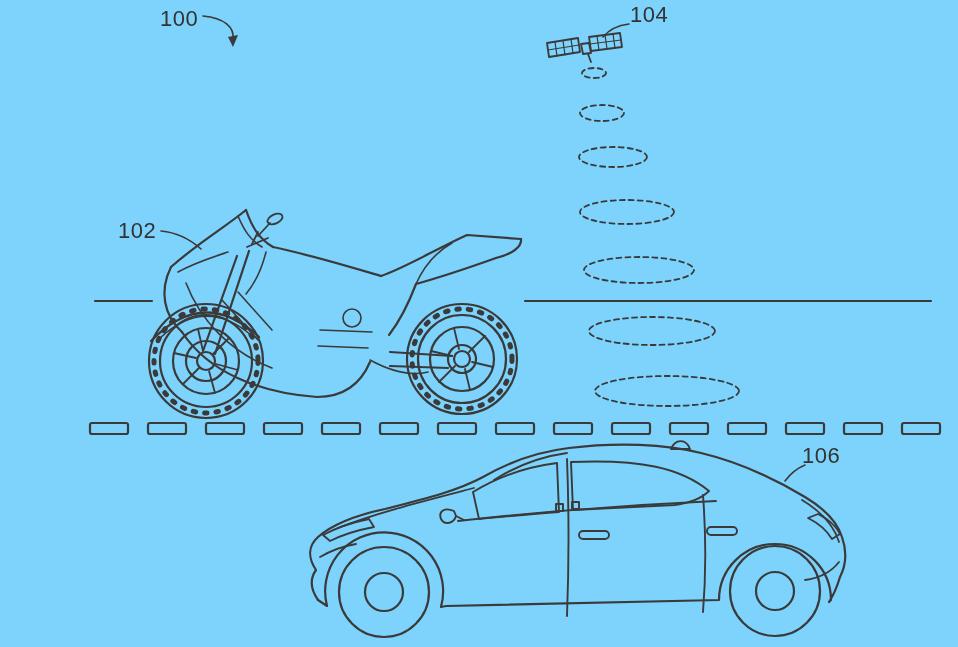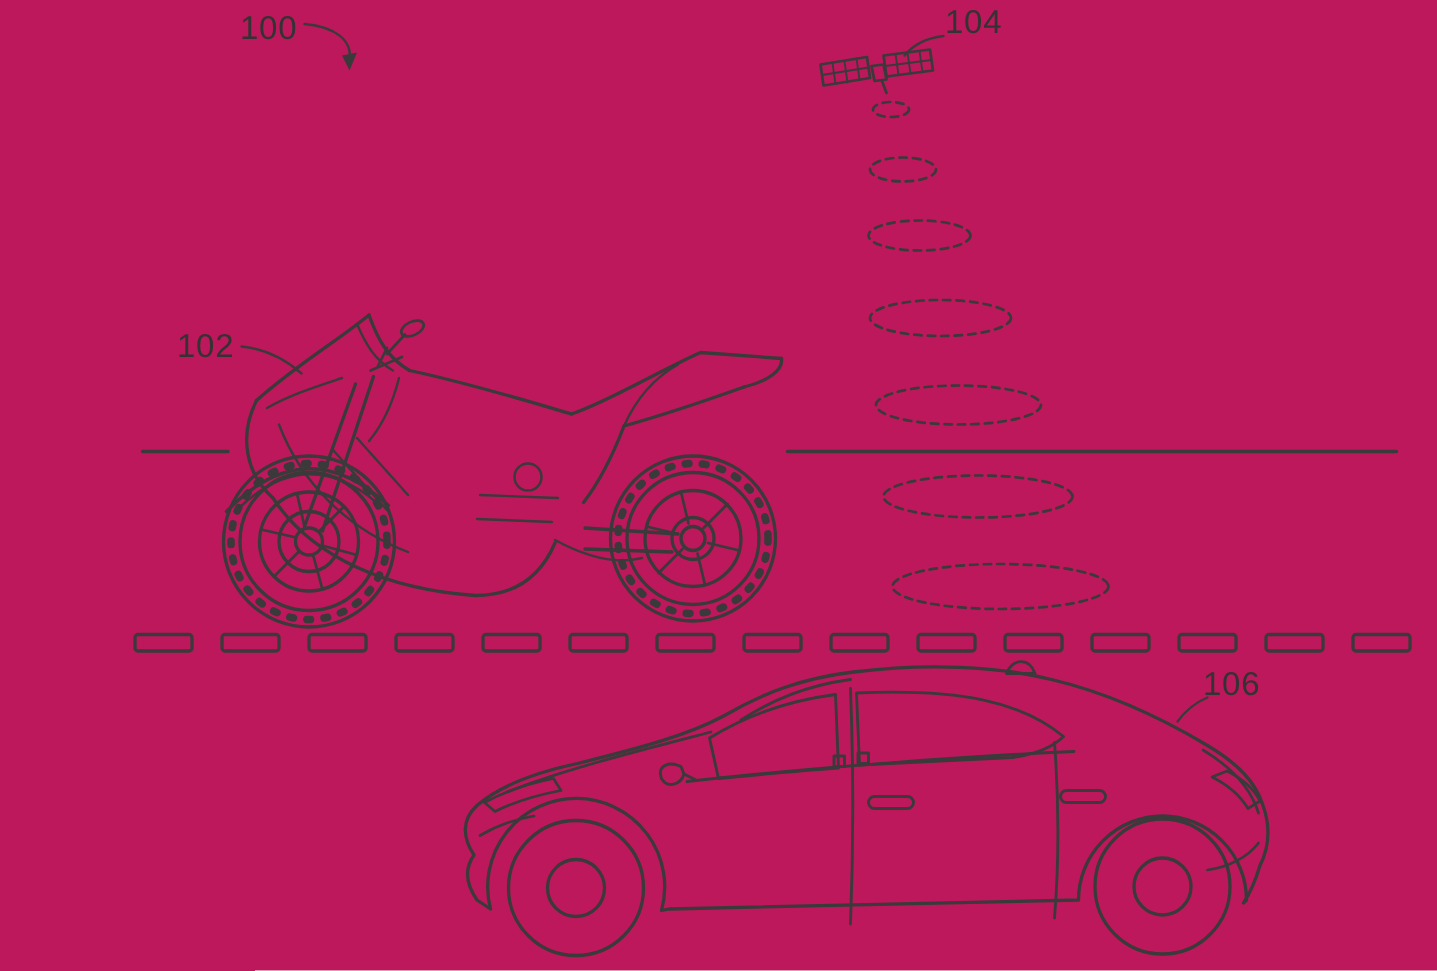--- a/index.html
+++ b/index.html
@@ -1,17 +1,17 @@
 <!DOCTYPE html>
 <html><head>
 <meta charset="utf-8">
 <style>
   html,body{margin:0;padding:0;background:#ffffff;}
   .canvas{
-    width:958px;height:647px;position:relative;background:#be185d;
+    width:958px;height:647px;position:relative;background:#7dd3fc;
     overflow:hidden;font-family:"Liberation Sans",sans-serif;
   }
   svg{display:block;width:958px;height:647px;}
   .ink{stroke:#3a3a3a;fill:none;stroke-linecap:round;stroke-linejoin:round;}
   text.ref{
     font-family:"Liberation Sans",sans-serif;
     font-size:22px;fill:#333333;stroke:none;letter-spacing:.5px;
   }
 </style>
 </head>

